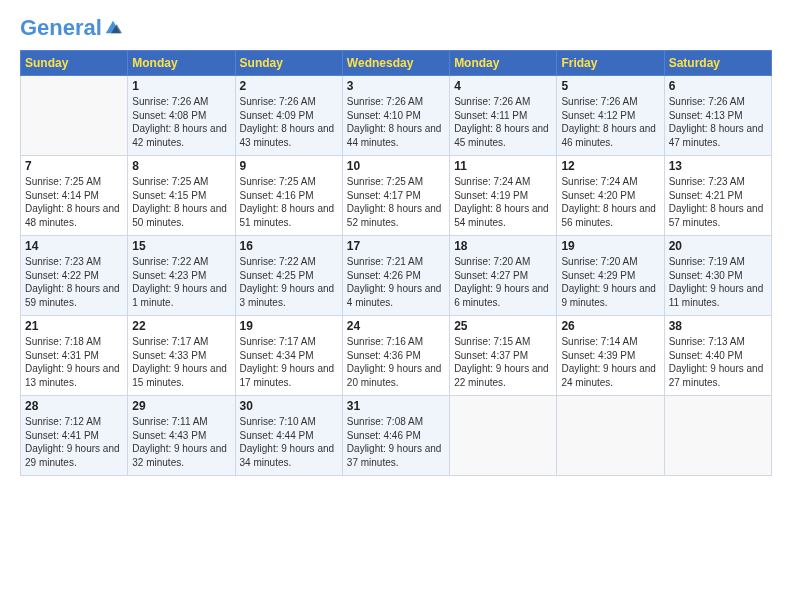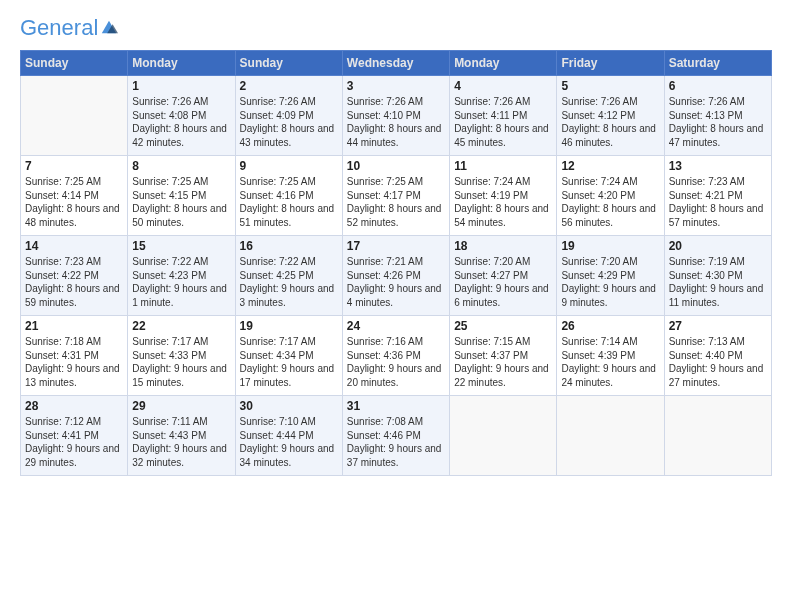--- a/index.html
+++ b/index.html
@@ -19,21 +19,21 @@
       justify-content: space-between;
       align-items: flex-start;
       margin-bottom: 10px;
     }
     .logo {
       display: flex;
       align-items: center;
     }
     .logo-text {
       font-size: 22px;
-      font-weight: normal;
+      font-weight: bold;
       color: #1a3a5c;
       line-height: 1.1;
     }
     .logo-text span {
       color: #4a90d9;
     }
     .logo-icon {
       width: 18px;
       height: 18px;
       margin-left: 2px;
@@ -51,21 +51,21 @@
       font-size: 14px;
       color: #444;
     }
     table {
       width: 100%;
       border-collapse: collapse;
       table-layout: fixed;
     }
     thead tr th {
       background: #3a6bbf;
-      color: #e5e5e5;
+      color: #fde047;
       font-size: 12px;
       font-weight: bold;
       padding: 5px 4px;
       text-align: left;
       border: 1px solid #5580cc;
     }
     tbody tr td {
       vertical-align: top;
       border: 1px solid #d0d8e8;
       padding: 3px 4px;
@@ -240,21 +240,21 @@
           </td>
           <td>
             <span class="day-num">25</span>
             <div class="day-info">Sunrise: 7:15 AM<br>Sunset: 4:37 PM<br>Daylight: 9 hours and 22 minutes.</div>
           </td>
           <td>
             <span class="day-num">26</span>
             <div class="day-info">Sunrise: 7:14 AM<br>Sunset: 4:39 PM<br>Daylight: 9 hours and 24 minutes.</div>
           </td>
           <td>
-            <span class="day-num">27</span>
+            <span class="day-num">38</span>
             <div class="day-info">Sunrise: 7:13 AM<br>Sunset: 4:40 PM<br>Daylight: 9 hours and 27 minutes.</div>
           </td>
         </tr>
         <tr>
           <td>
             <span class="day-num">28</span>
             <div class="day-info">Sunrise: 7:12 AM<br>Sunset: 4:41 PM<br>Daylight: 9 hours and 29 minutes.</div>
           </td>
           <td>
             <span class="day-num">29</span>

